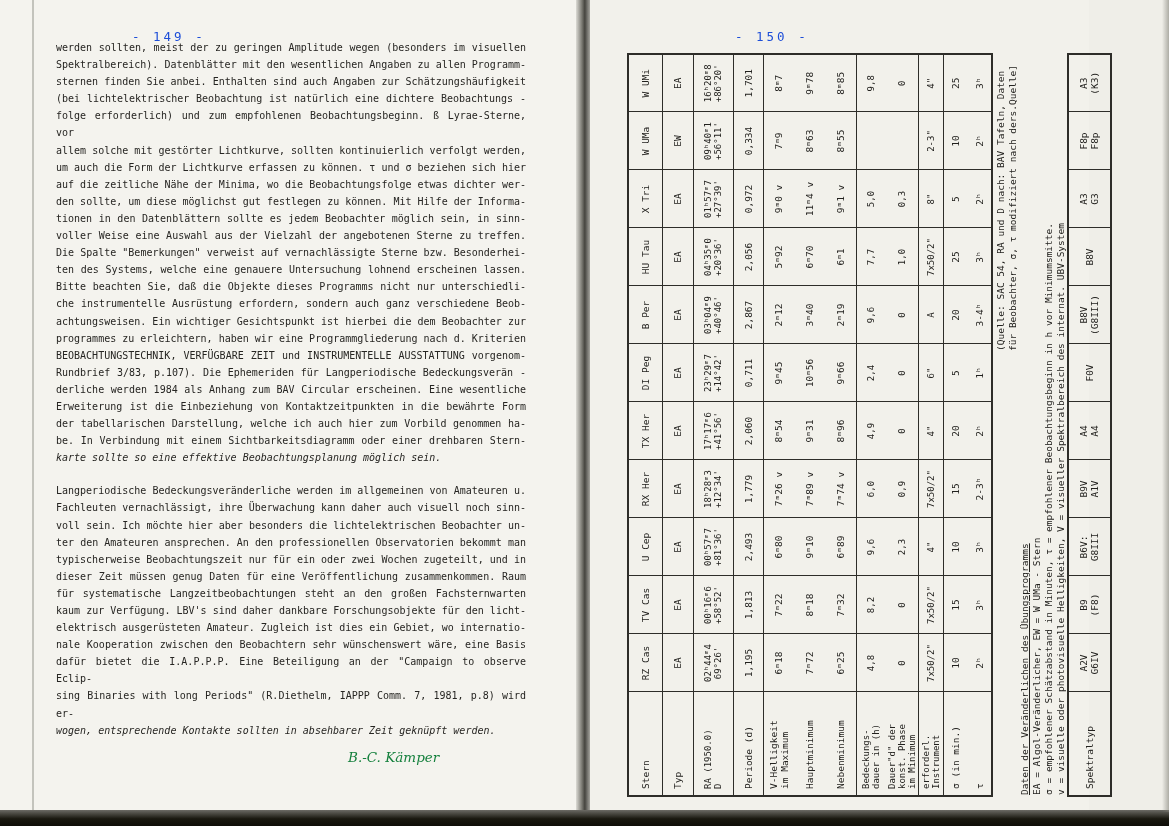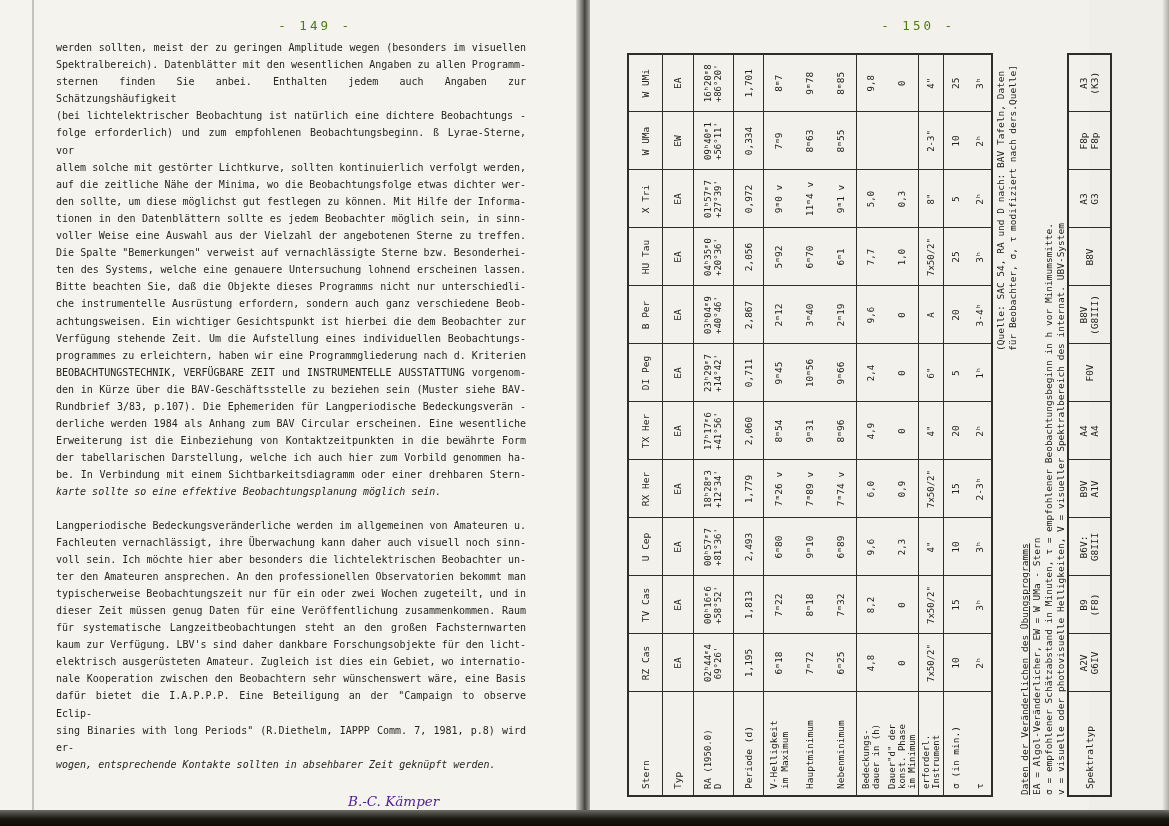--- a/index.html
+++ b/index.html
@@ -12,33 +12,33 @@
   .page-right { left:590px; width:499px; background:#f2f1eb; }
   .left-edge-line { position:absolute; left:32px; top:0; width:2px; height:812px; background:#9b9a93; opacity:.55; }
   .gutter { position:absolute; left:576px; top:0; width:16px; height:812px;
             background:linear-gradient(90deg,#dcdbd5 0%,#77766f 38%,#45443f 55%,#c9c8c2 100%); }
   .bottom-band { position:absolute; left:0; top:810px; width:1169px; height:16px;
                  background:linear-gradient(180deg,#6b6a64 0%,#19180f 55%,#0e0d08 100%); }
   .right-band { position:absolute; right:0; top:0; width:7px; height:812px;
                 background:linear-gradient(90deg,rgba(160,159,150,0) 0%,rgba(120,119,110,.55) 100%); }
 
   
-  .pg-num { position:absolute; top:18px; width:220px; text-align:right;
-            font-size:12.5px; letter-spacing:3px; color:#4d7c0f; }
+  .pg-num { position:absolute; top:29px; width:220px; text-align:left;
+            font-size:12.5px; letter-spacing:3px; color:#1d4ed8; }
   .pg-num-l { left:132px; }
   .pg-num-r { left:145px; }
 
   
   .text-col { position:absolute; left:56px; top:39px; width:470px; color:#262522; }
   .para { font-size:10px; }
   .tline { line-height:17.1px; text-align:justify; text-align-last:justify; white-space:normal; }
   .tline-last { text-align-last:left;font-style:italic; }
   .para2 { margin-top:16px; }
-  .signature { margin-top:20px; margin-left:292px; font-family:"DejaVu Serif",serif;
-               font-style:italic; font-size:13.5px; color:#4c1d95; }
+  .signature { margin-top:10px; margin-left:292px; font-family:"DejaVu Serif",serif;
+               font-style:italic; font-size:13.5px; color:#15803d; }
 
   
   .rot-wrap { position:absolute; left:627px; top:797px; width:742px; height:480px;
               transform:rotate(-90deg); transform-origin:0 0; color:#22211e; }
 
   table.star-table { border-collapse:collapse; table-layout:fixed; width:742px;
                      border:2px solid #2e2d29; }
   .star-table td { border-left:1px solid #2e2d29; vertical-align:middle; text-align:center;
                    font-size:9.5px; line-height:11px; white-space:pre-line; padding:1px 2px;
                    overflow:hidden; }
@@ -73,37 +73,36 @@
 <body>
 
 <div class="canvas">
 
   <div class="page page-left">
     <div class="pg-num pg-num-l">- 149 -</div>
     <div class="text-col">
       <div class="para">
           <div class="tline">werden sollten, meist der zu geringen Amplitude wegen (besonders im visuellen</div>
           <div class="tline">Spektralbereich). Datenblätter mit den wesentlichen Angaben zu allen Programm-</div>
-          <div class="tline">sternen finden Sie anbei. Enthalten jedem auch Angaben zur Schätzungshäufigkeit</div>
+          <div class="tline">sternen finden Sie anbei. Enthalten sind auch Angaben zur Schätzungshäufigkeit</div>
           <div class="tline">(bei lichtelektrischer Beobachtung ist natürlich eine dichtere Beobachtungs -</div>
           <div class="tline">folge erforderlich) und zum empfohlenen Beobachtungsbeginn. ß Lyrae-Sterne, vor</div>
           <div class="tline">allem solche mit gestörter Lichtkurve, sollten kontinuierlich verfolgt werden,</div>
+          <div class="tline">um auch die Form der Lichtkurve erfassen zu können. τ und σ beziehen sich hier</div>
           <div class="tline">auf die zeitliche Nähe der Minima, wo die Beobachtungsfolge etwas dichter wer-</div>
           <div class="tline">den sollte, um diese möglichst gut festlegen zu können. Mit Hilfe der Informa-</div>
           <div class="tline">tionen in den Datenblättern sollte es jedem Beobachter möglich sein, in sinn-</div>
           <div class="tline">voller Weise eine Auswahl aus der Vielzahl der angebotenen Sterne zu treffen.</div>
           <div class="tline">Die Spalte "Bemerkungen" verweist auf vernachlässigte Sterne bzw. Besonderhei-</div>
           <div class="tline">ten des Systems, welche eine genauere Untersuchung lohnend erscheinen lassen.</div>
           <div class="tline">Bitte beachten Sie, daß die Objekte dieses Programms nicht nur unterschiedli-</div>
           <div class="tline">che instrumentelle Ausrüstung erfordern, sondern auch ganz verschiedene Beob-</div>
           <div class="tline">achtungsweisen. Ein wichtiger Gesichtspunkt ist hierbei die dem Beobachter zur</div>
-          <div class="tline">Verfügung stehende Zeit. Um die Aufstellung eines individuellen Beobachtungs-</div>
           <div class="tline">programmes zu erleichtern, haben wir eine Programmgliederung nach d. Kriterien</div>
           <div class="tline">BEOBACHTUNGSTECHNIK, VERFÜGBARE ZEIT und INSTRUMENTELLE AUSSTATTUNG vorgenom-</div>
-          <div class="tline">den in Kürze über die BAV-Geschäftsstelle zu beziehen sein (Muster siehe BAV-</div>
           <div class="tline">Rundbrief 3/83, p.107). Die Ephemeriden für Langperiodische Bedeckungsverän -</div>
           <div class="tline">derliche werden 1984 als Anhang zum BAV Circular erscheinen. Eine wesentliche</div>
           <div class="tline">Erweiterung ist die Einbeziehung von Kontaktzeitpunkten in die bewährte Form</div>
           <div class="tline">der tabellarischen Darstellung, welche ich auch hier zum Vorbild genommen ha-</div>
           <div class="tline">be. In Verbindung mit einem Sichtbarkeitsdiagramm oder einer drehbaren Stern-</div>
           <div class="tline tline-last">karte sollte so eine effektive Beobachtungsplanung möglich sein.</div>
         </div>
       <div class="para para2">
           <div class="tline">Langperiodische Bedeckungsveränderliche werden im allgemeinen von Amateuren u.</div>
           <div class="tline">Fachleuten vernachlässigt, ihre Überwachung kann daher auch visuell noch sinn-</div>

